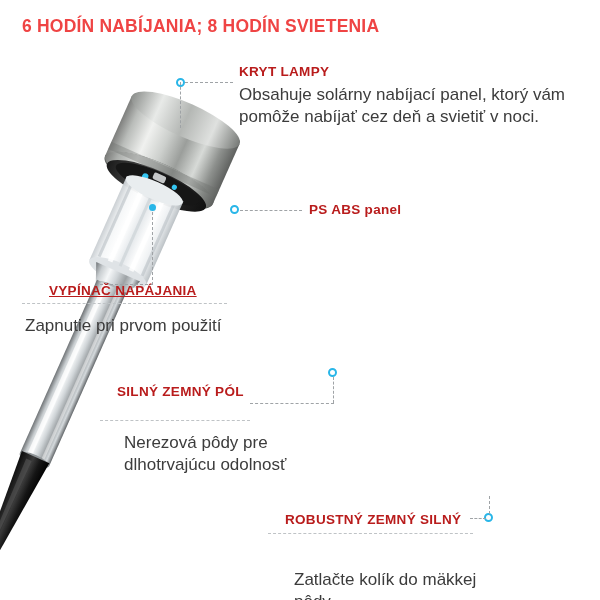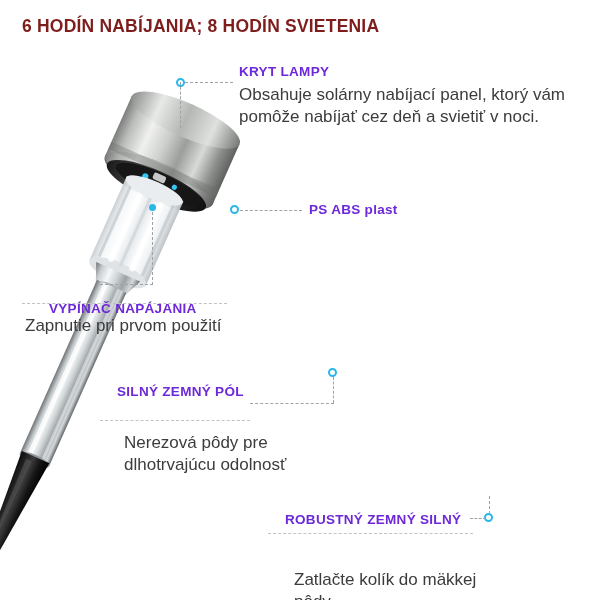--- a/index.html
+++ b/index.html
@@ -21,31 +21,31 @@
   }
 
   
   .title {
     position: absolute;
     left: 22px;
     top: 16px;
     font-size: 17.5px;
     font-weight: bold;
     letter-spacing: 0.2px;
-    color: #7f1d1d;
+    color: #ef4444;
     white-space: nowrap;
     text-align: center;
   }
 
   
   .callout-label {
     position: absolute;
     font-size: 13.5px;
     font-weight: bold;
-    color: #6d28d9;
+    color: #b91c1c;
     letter-spacing: 0.3px;
     white-space: nowrap;
   }
   .callout-desc {
     position: absolute;
     font-size: 17px;
     color: #3c3c3c;
     line-height: 1.32;
   }
   .leader-h {
@@ -205,26 +205,26 @@
   </svg>
 
   <div class="dot" style="left:176px; top:78px;"></div>
   <div class="leader-h" style="left:185px; top:82px; width:48px;"></div>
   <div class="leader-v" style="left:180px; top:82px; height:46px;"></div>
   <div class="callout-label" style="left:239px; top:64px;">KRYT LAMPY</div>
   <div class="callout-desc" style="left:239px; top:84px; width:330px;">Obsahuje solárny nabíjací panel, ktorý vám pomôže nabíjať cez deň a svietiť v noci.</div>
 
   <div class="dot" style="left:230px; top:205px;"></div>
   <div class="leader-h" style="left:240px; top:210px; width:62px;"></div>
-  <div class="callout-label" style="left:309px; top:202px;">PS ABS plast</div>
+  <div class="callout-label" style="left:309px; top:202px;">PS ABS panel</div>
 
   <div class="leader-v" style="left:152px; top:207px; height:78px;"></div>
   <div class="leader-h" style="left:100px; top:284px; width:53px;"></div>
   <div class="dot-solid" style="left:149px; top:204px;"></div>
-  <div class="callout-label" style="left:49px; top:301px;">VYPÍNAČ NAPÁJANIA</div>
+  <div class="callout-label" style="left:49px; top:283px;text-decoration:underline;">VYPÍNAČ NAPÁJANIA</div>
   <div class="underline-dash" style="left:22px; top:303px; width:205px;"></div>
   <div class="callout-desc" style="left:25px; top:315px; width:250px;">Zapnutie pri prvom použití</div>
 
   <div class="dot" style="left:328px; top:368px;"></div>
   <div class="leader-v" style="left:333px; top:377px; height:26px;"></div>
   <div class="leader-h" style="left:250px; top:403px; width:84px;"></div>
   <div class="callout-label" style="left:117px; top:384px;">SILNÝ ZEMNÝ PÓL</div>
   <div class="underline-dash" style="left:100px; top:420px; width:150px;"></div>
   <div class="callout-desc" style="left:124px; top:432px; width:190px;">Nerezová pôdy pre dlhotrvajúcu odolnosť</div>
 

